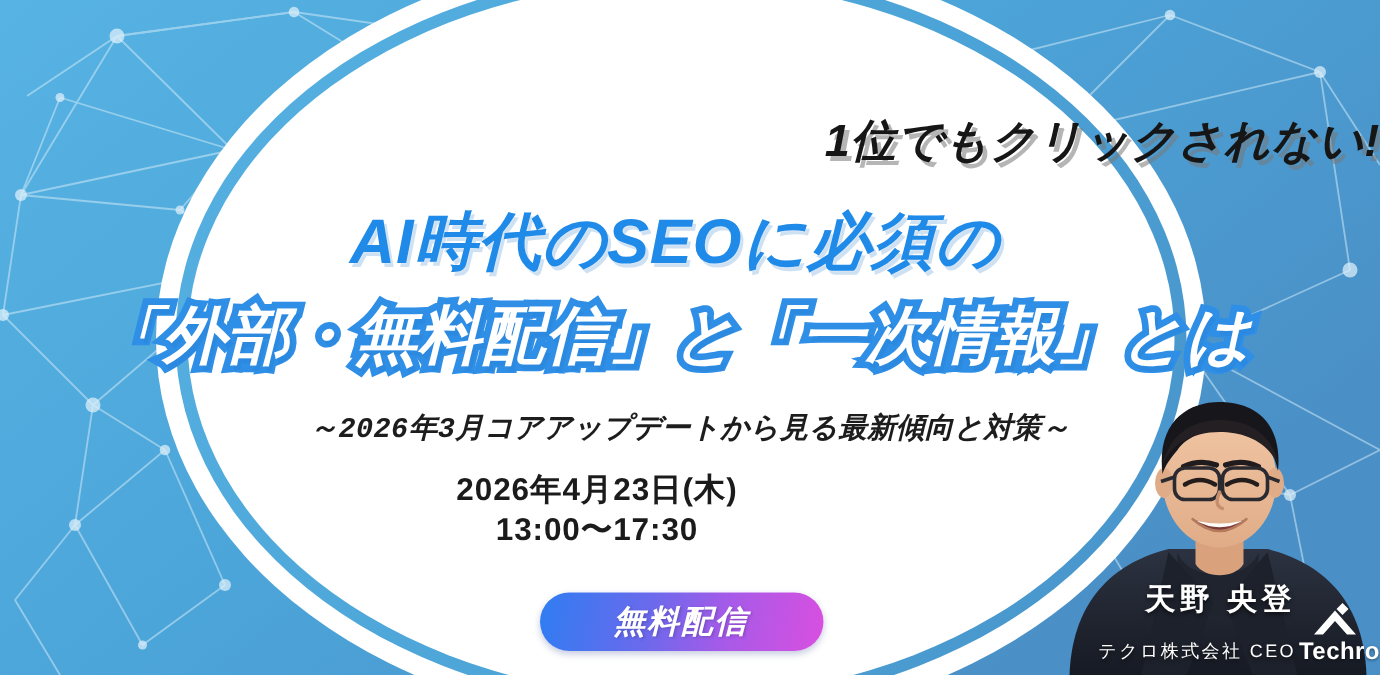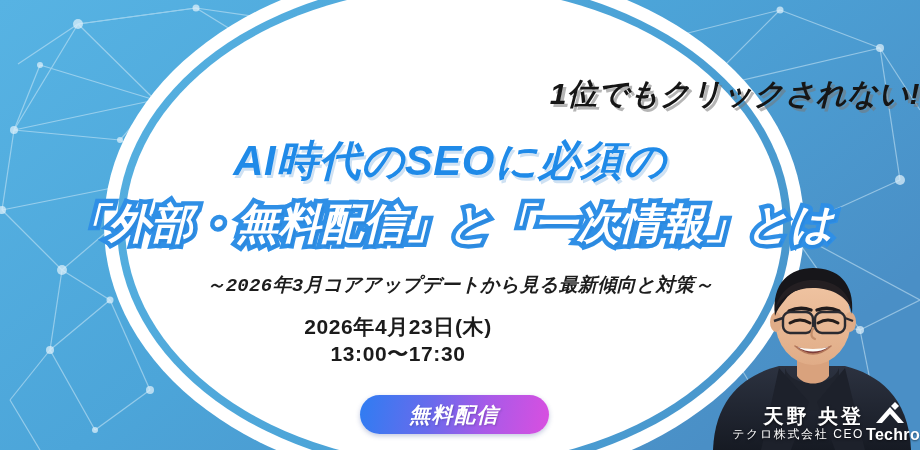--- a/index.html
+++ b/index.html
@@ -203,20 +203,21 @@
     letter-spacing: 3px;
     line-height: 19px;
     white-space: nowrap;
   }
   .speaker-role {
     font-size: 12px;
     font-weight: 500;
     letter-spacing: 1.6px;
     line-height: 16px;
     white-space: nowrap;
+    margin-top: 16px;
   }
 
   .brand-logo {
     position: absolute;
     right: 6px;
     bottom: 6px;
     z-index: 10;
     width: 48px;
     text-align: center;
   }

